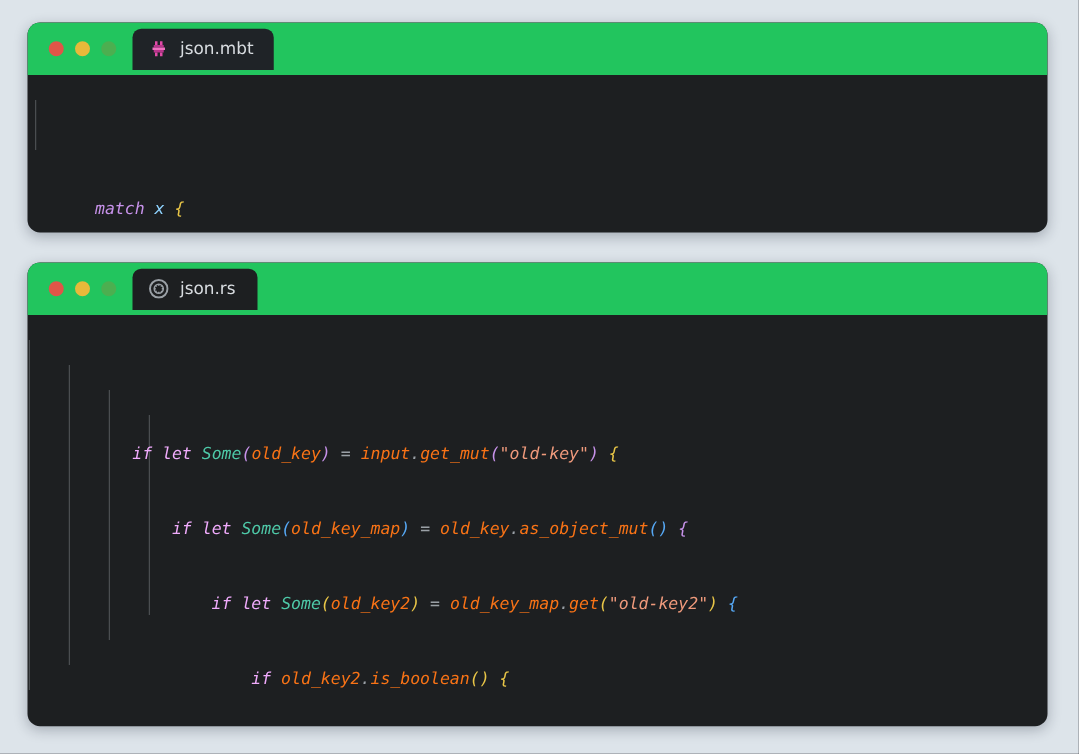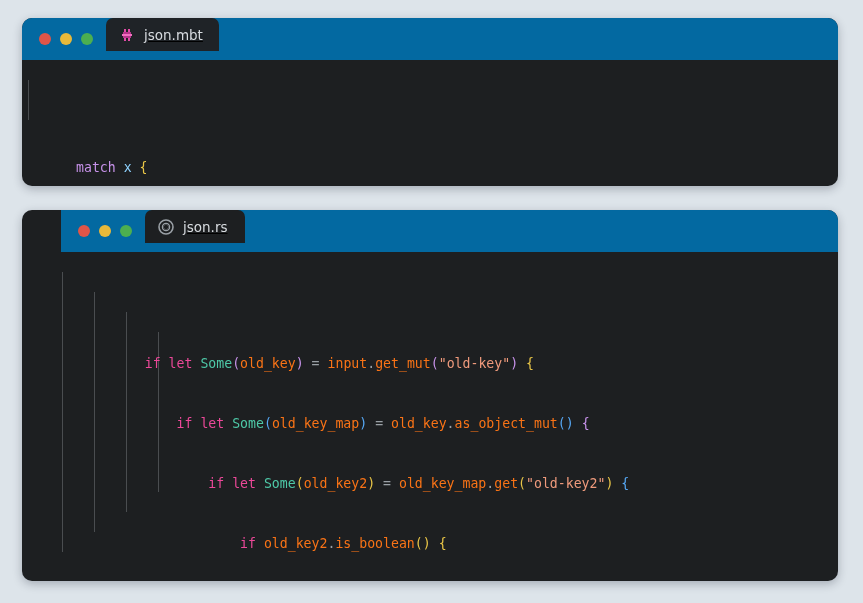--- a/index.html
+++ b/index.html
@@ -15,29 +15,28 @@
 
   .window {
     position: absolute;
     background: #1d1f21;
     border-radius: 10px;
     overflow: hidden;
     box-shadow: 0 3px 10px rgba(20,30,45,0.28);
   }
 
   #window-mbt { left: 22px; top: 18px; width: 816px; height: 168px; }
-  #window-rs  { left: 22px; top: 210px; width: 816px; height: 371px; padding-left: 39px; }
+  #window-rs  { left: 22px; top: 210px; width: 816px; height: 371px; }
 
   .titlebar {
     height: 42px;
-    background: #0369a1;
+    background: #22c55e;
     display: flex;
-    align-items: flex-start;
+    align-items: center;
     position: relative;
-    text-decoration: underline;
   }
 
   .traffic-lights {
     display: flex;
     align-items: center;
     gap: 9px;
     padding: 0 13px 0 17px;
     height: 42px;
   }
   .dot { width: 12px; height: 12px; border-radius: 50%; display: block; }
@@ -67,29 +66,29 @@
     font-family: "DejaVu Sans Mono", monospace;
     font-size: 13.2px;
     line-height: 20px;
     white-space: pre;
     color: #c8ccd0;
     position: relative;
   }
   #window-mbt .code { padding-top: 18px; padding-left: 54px; }
   #window-rs .code { padding-top: 22px; padding-left: 52px; }
 
-  .line { height: 20px; position: relative; }
+  .line { height: 20px; position: relative; font-style: italic; }
 
   
   .guides { position: absolute; left: 0; top: 0; width: 100%; height: 100%; pointer-events: none; }
   .guide { position: absolute; width: 1px; background: #4a4d50; }
 
   
   .kw      { color: #c792ea; }            
-  .kw2     { color: #ec4899; }            
+  .kw2     { color: #f0abfc; }            
   .ident   { color: #f97316; }
   .var     { color: #8fd3ff; }
   .str     { color: #ef9a7c; }
   .punct   { color: #9aa0a6; }
   .type    { color: #4ec9a8; text-align: right; }
   .b1      { color: #e8c547; }            
   .b2      { color: #c792ea; }            
   .b3      { color: #56a8f5; }            
   .b4      { color: #e8c547; }
 </style>

